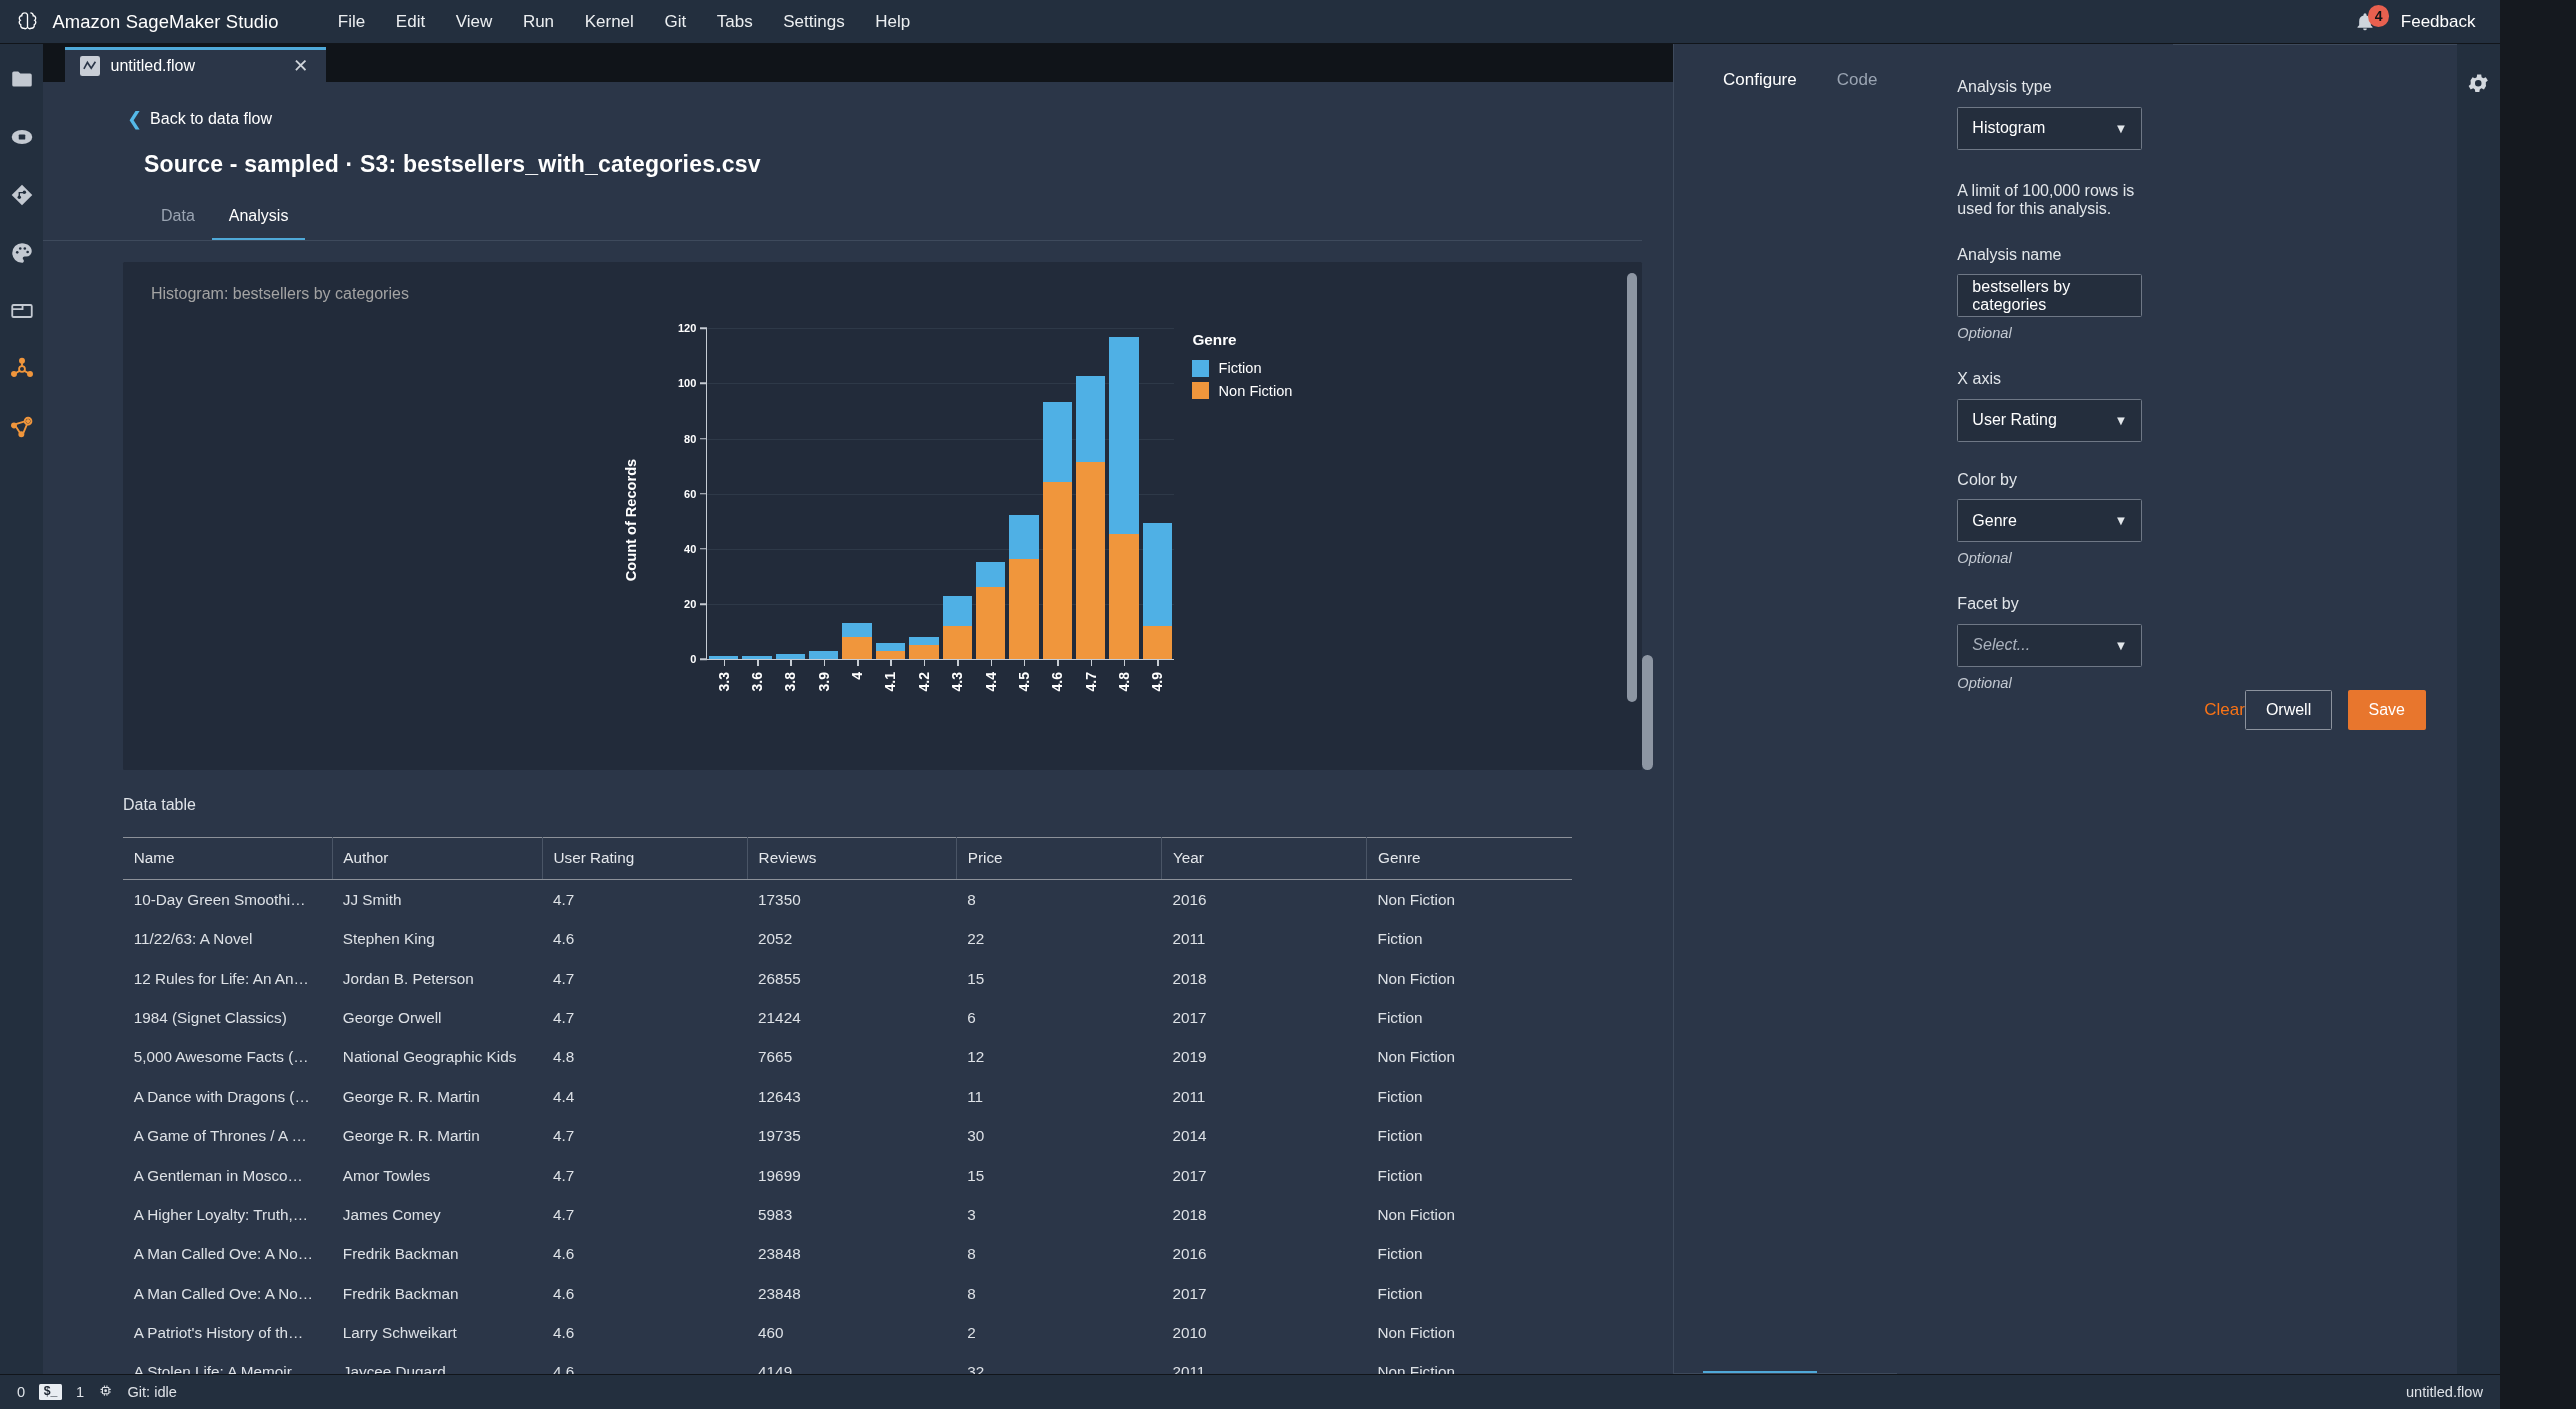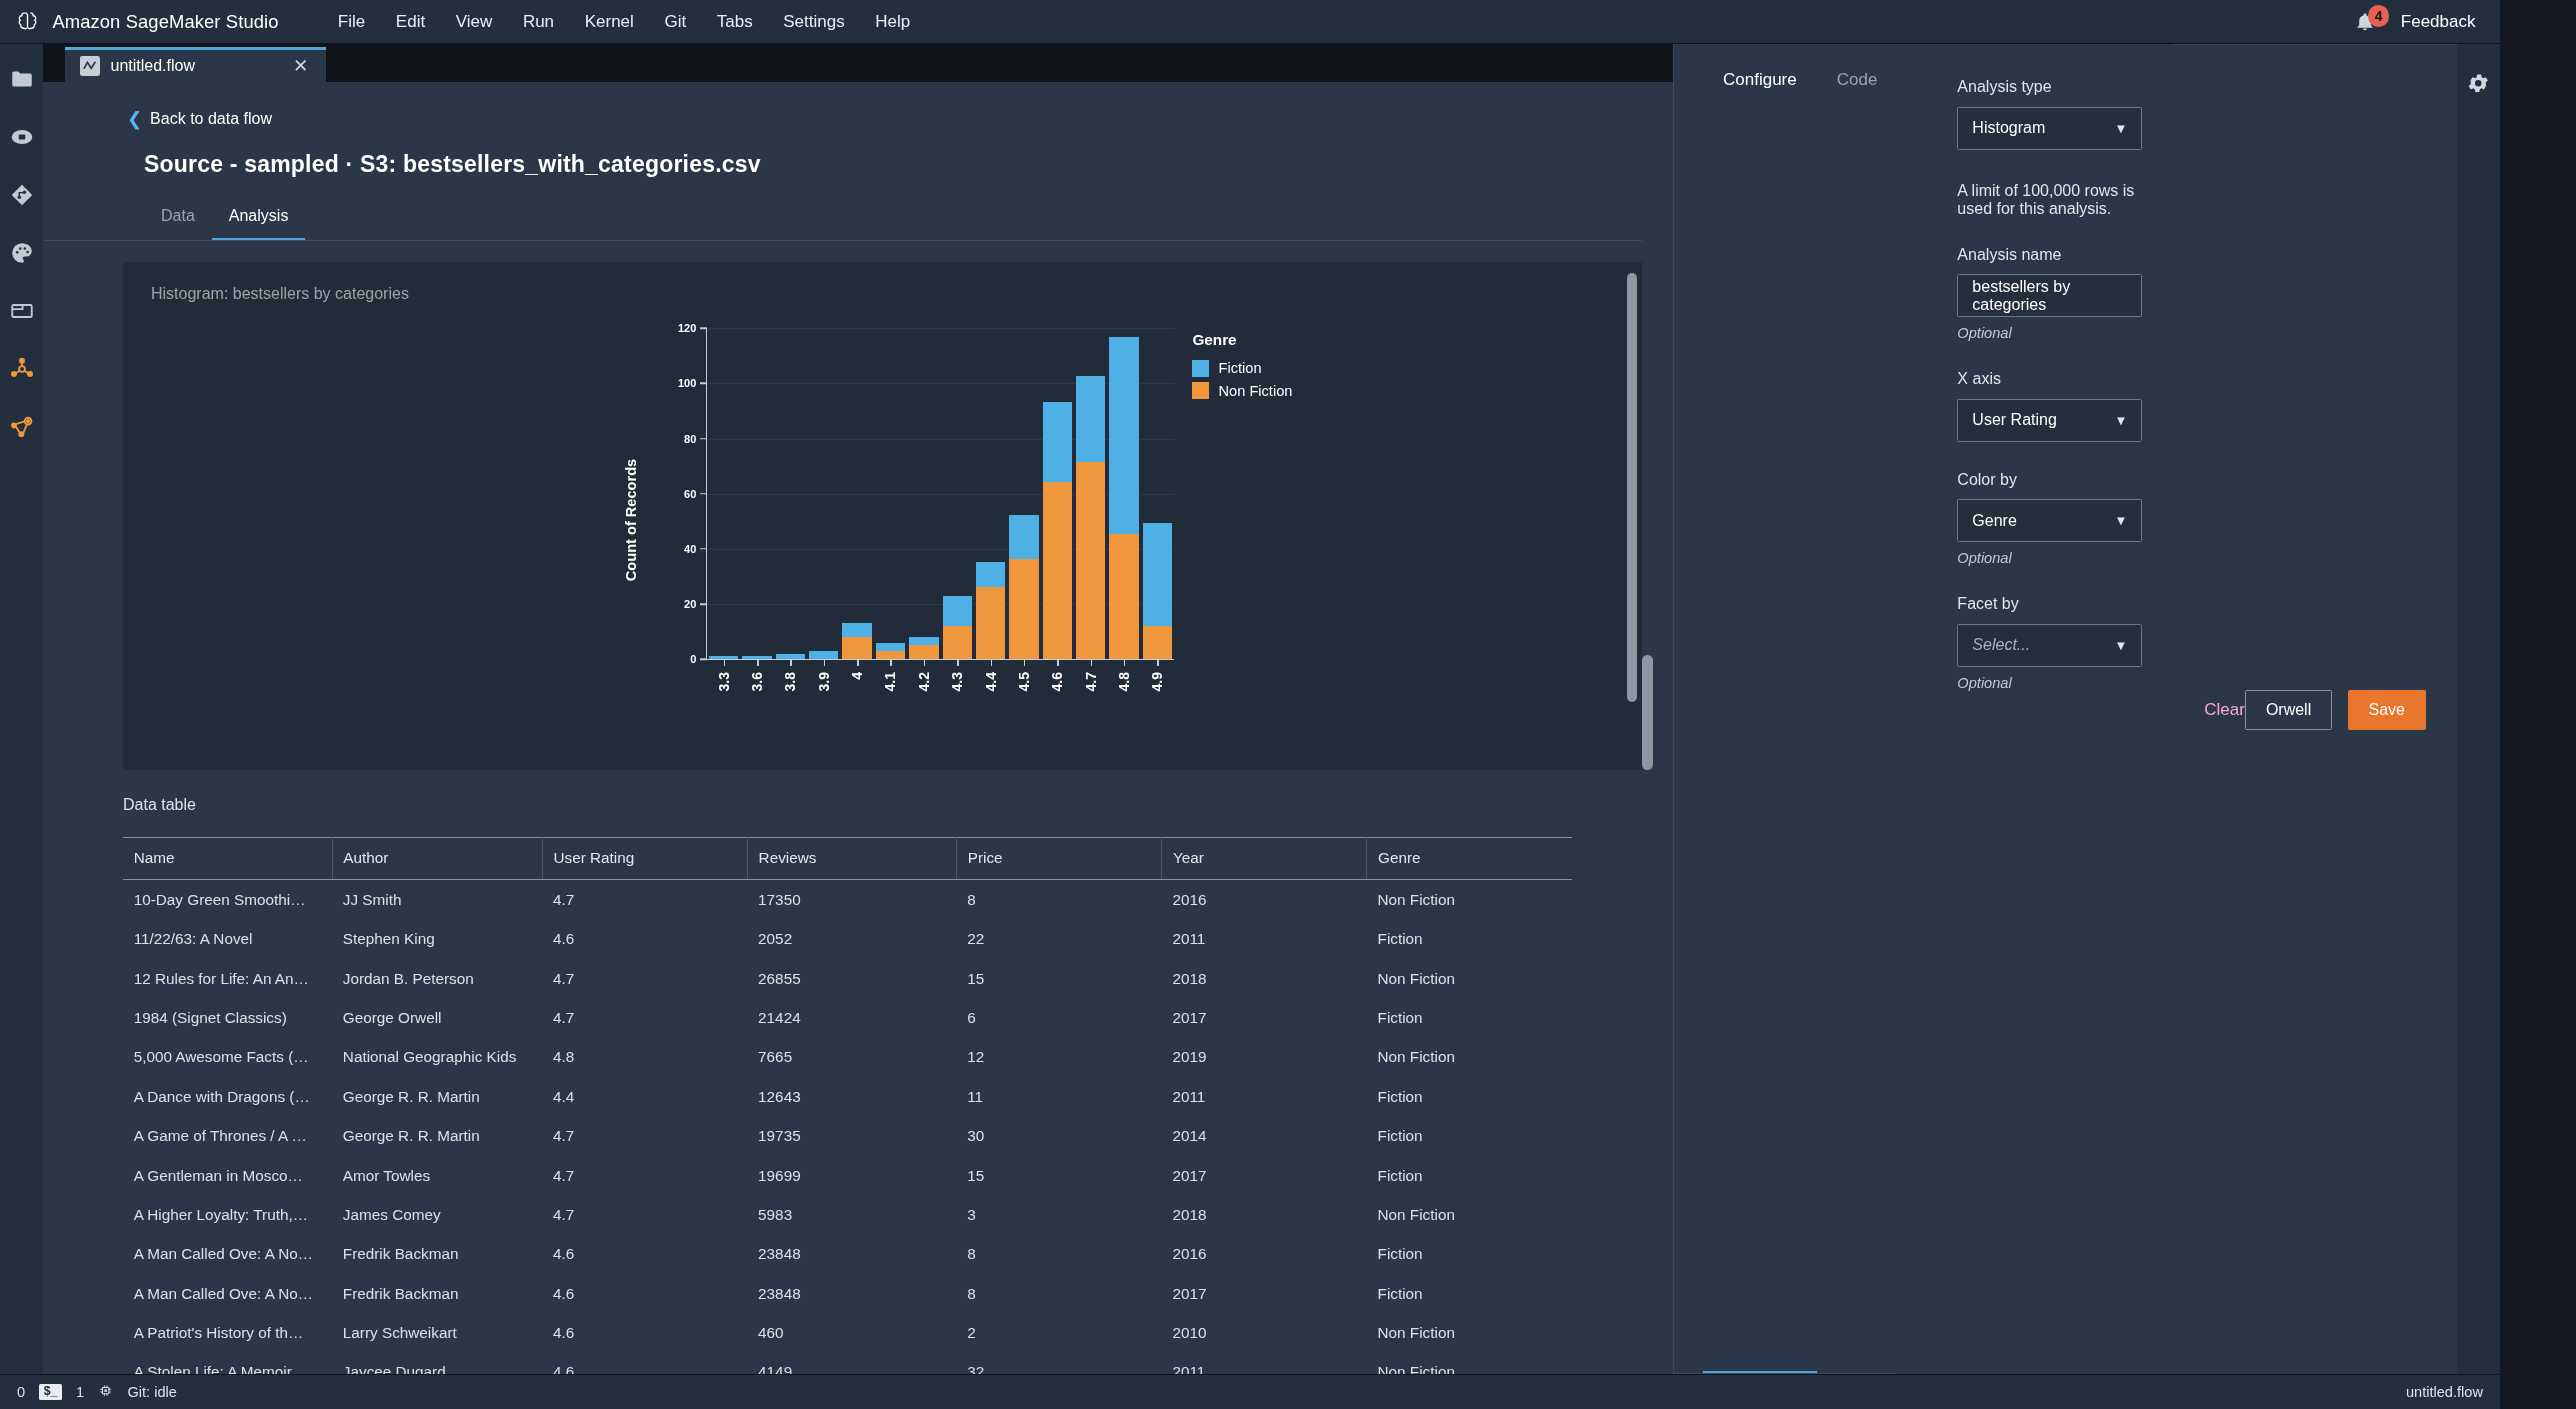--- a/index.html
+++ b/index.html
@@ -150,21 +150,21 @@
   }
   .select .caret { margin-left: auto; font-size: 13px; color: #e2e6ea; }
   .select.placeholder .val { color: #aab2bd; font-style: italic; }
   .note { font-size: 16px; color: #e2e6ea; margin: 32px 0 28px 0; }
   .optional { font-size: 14.6px; color: #c3c9d1; font-style: italic; margin-top: 7.7px; }
   .gap { height: 29px; }
   .cfg-footer {
     flex: none; border-top: 0.8px solid #3e4a5c; padding: 20px 31px;
     display: flex; align-items: center;
   }
-  .link-clear { font-size: 17px; color: #f9a8d4; }
+  .link-clear { font-size: 17px; color: #f97316; }
   .btn-row { margin-left: auto; display: flex; gap: 15.3px; }
   .btn {
     height: 40px; padding: 0 20px; display: flex; align-items: center; justify-content: center;
     font-size: 16px; border-radius: 1.5px;
   }
   .btn-secondary { background: transparent; border: 0.8px solid #8c939e; color: #fff; }
   .btn-primary { background: #e8762d; color: #fff; border: 0.8px solid #e8762d; }
 
   
   .rrail { width: 43px; flex: none; background: #232f3e; display: flex; justify-content: center; padding-top: 24.5px; }

